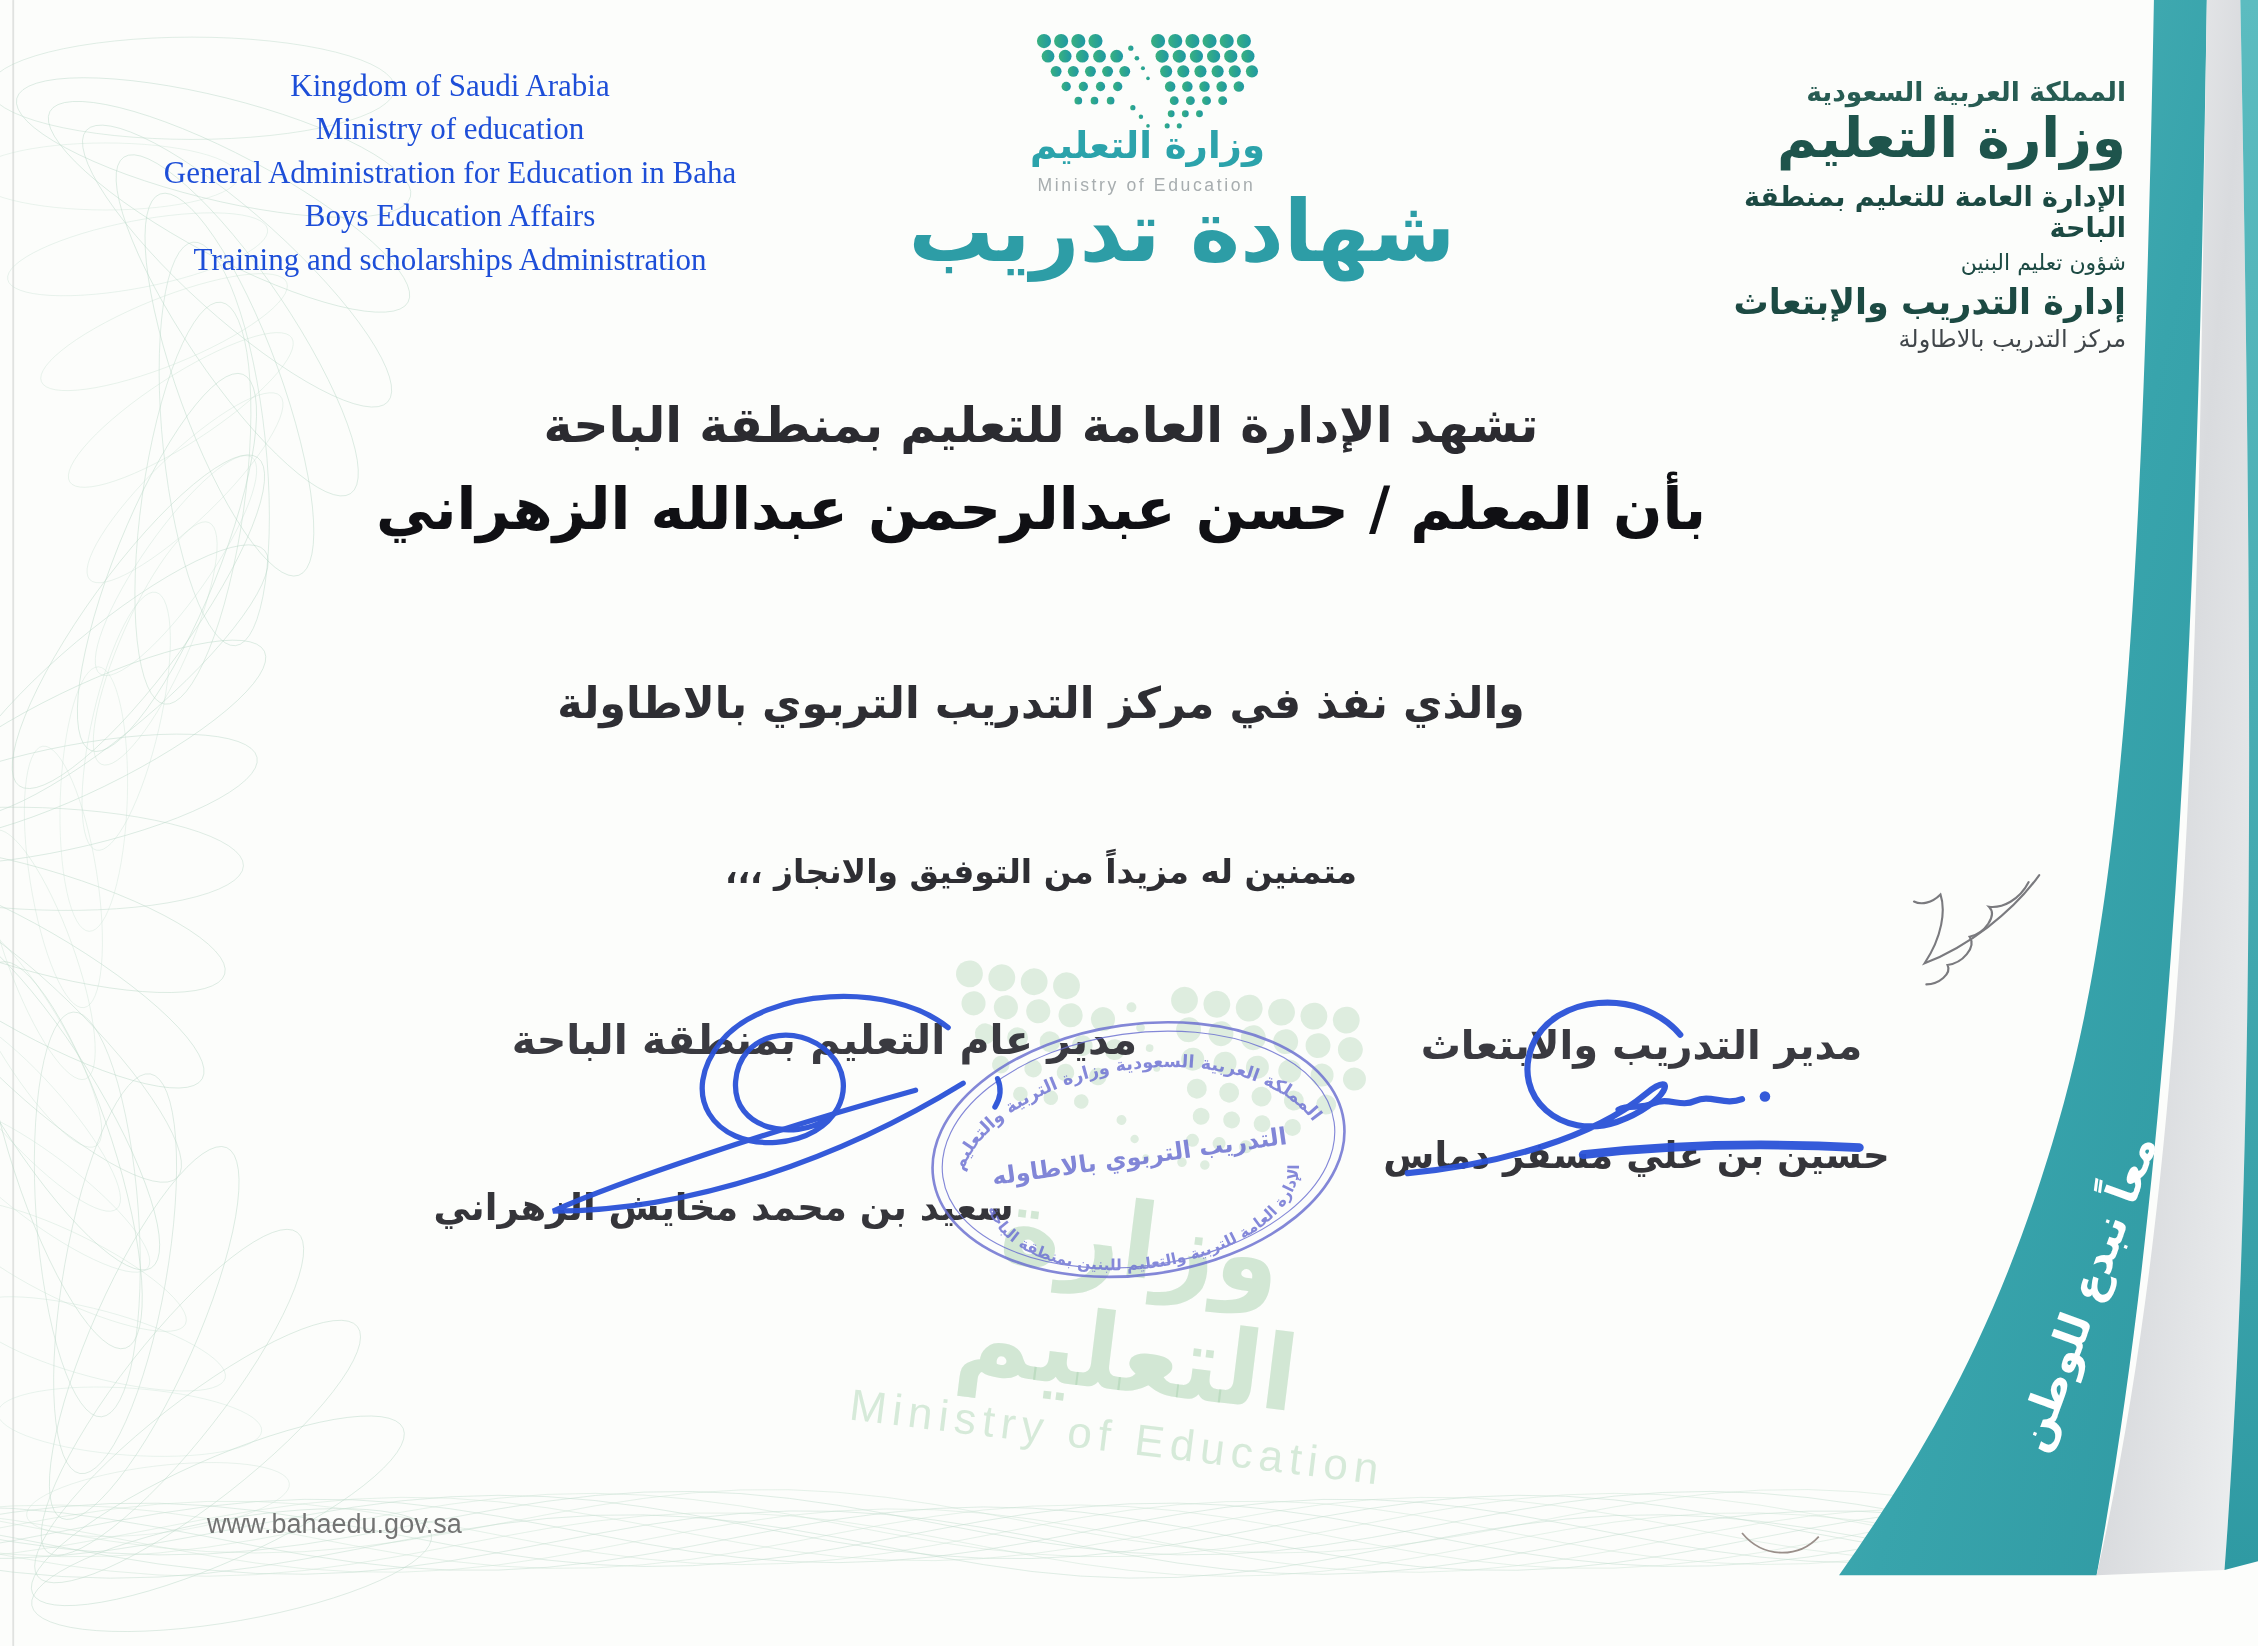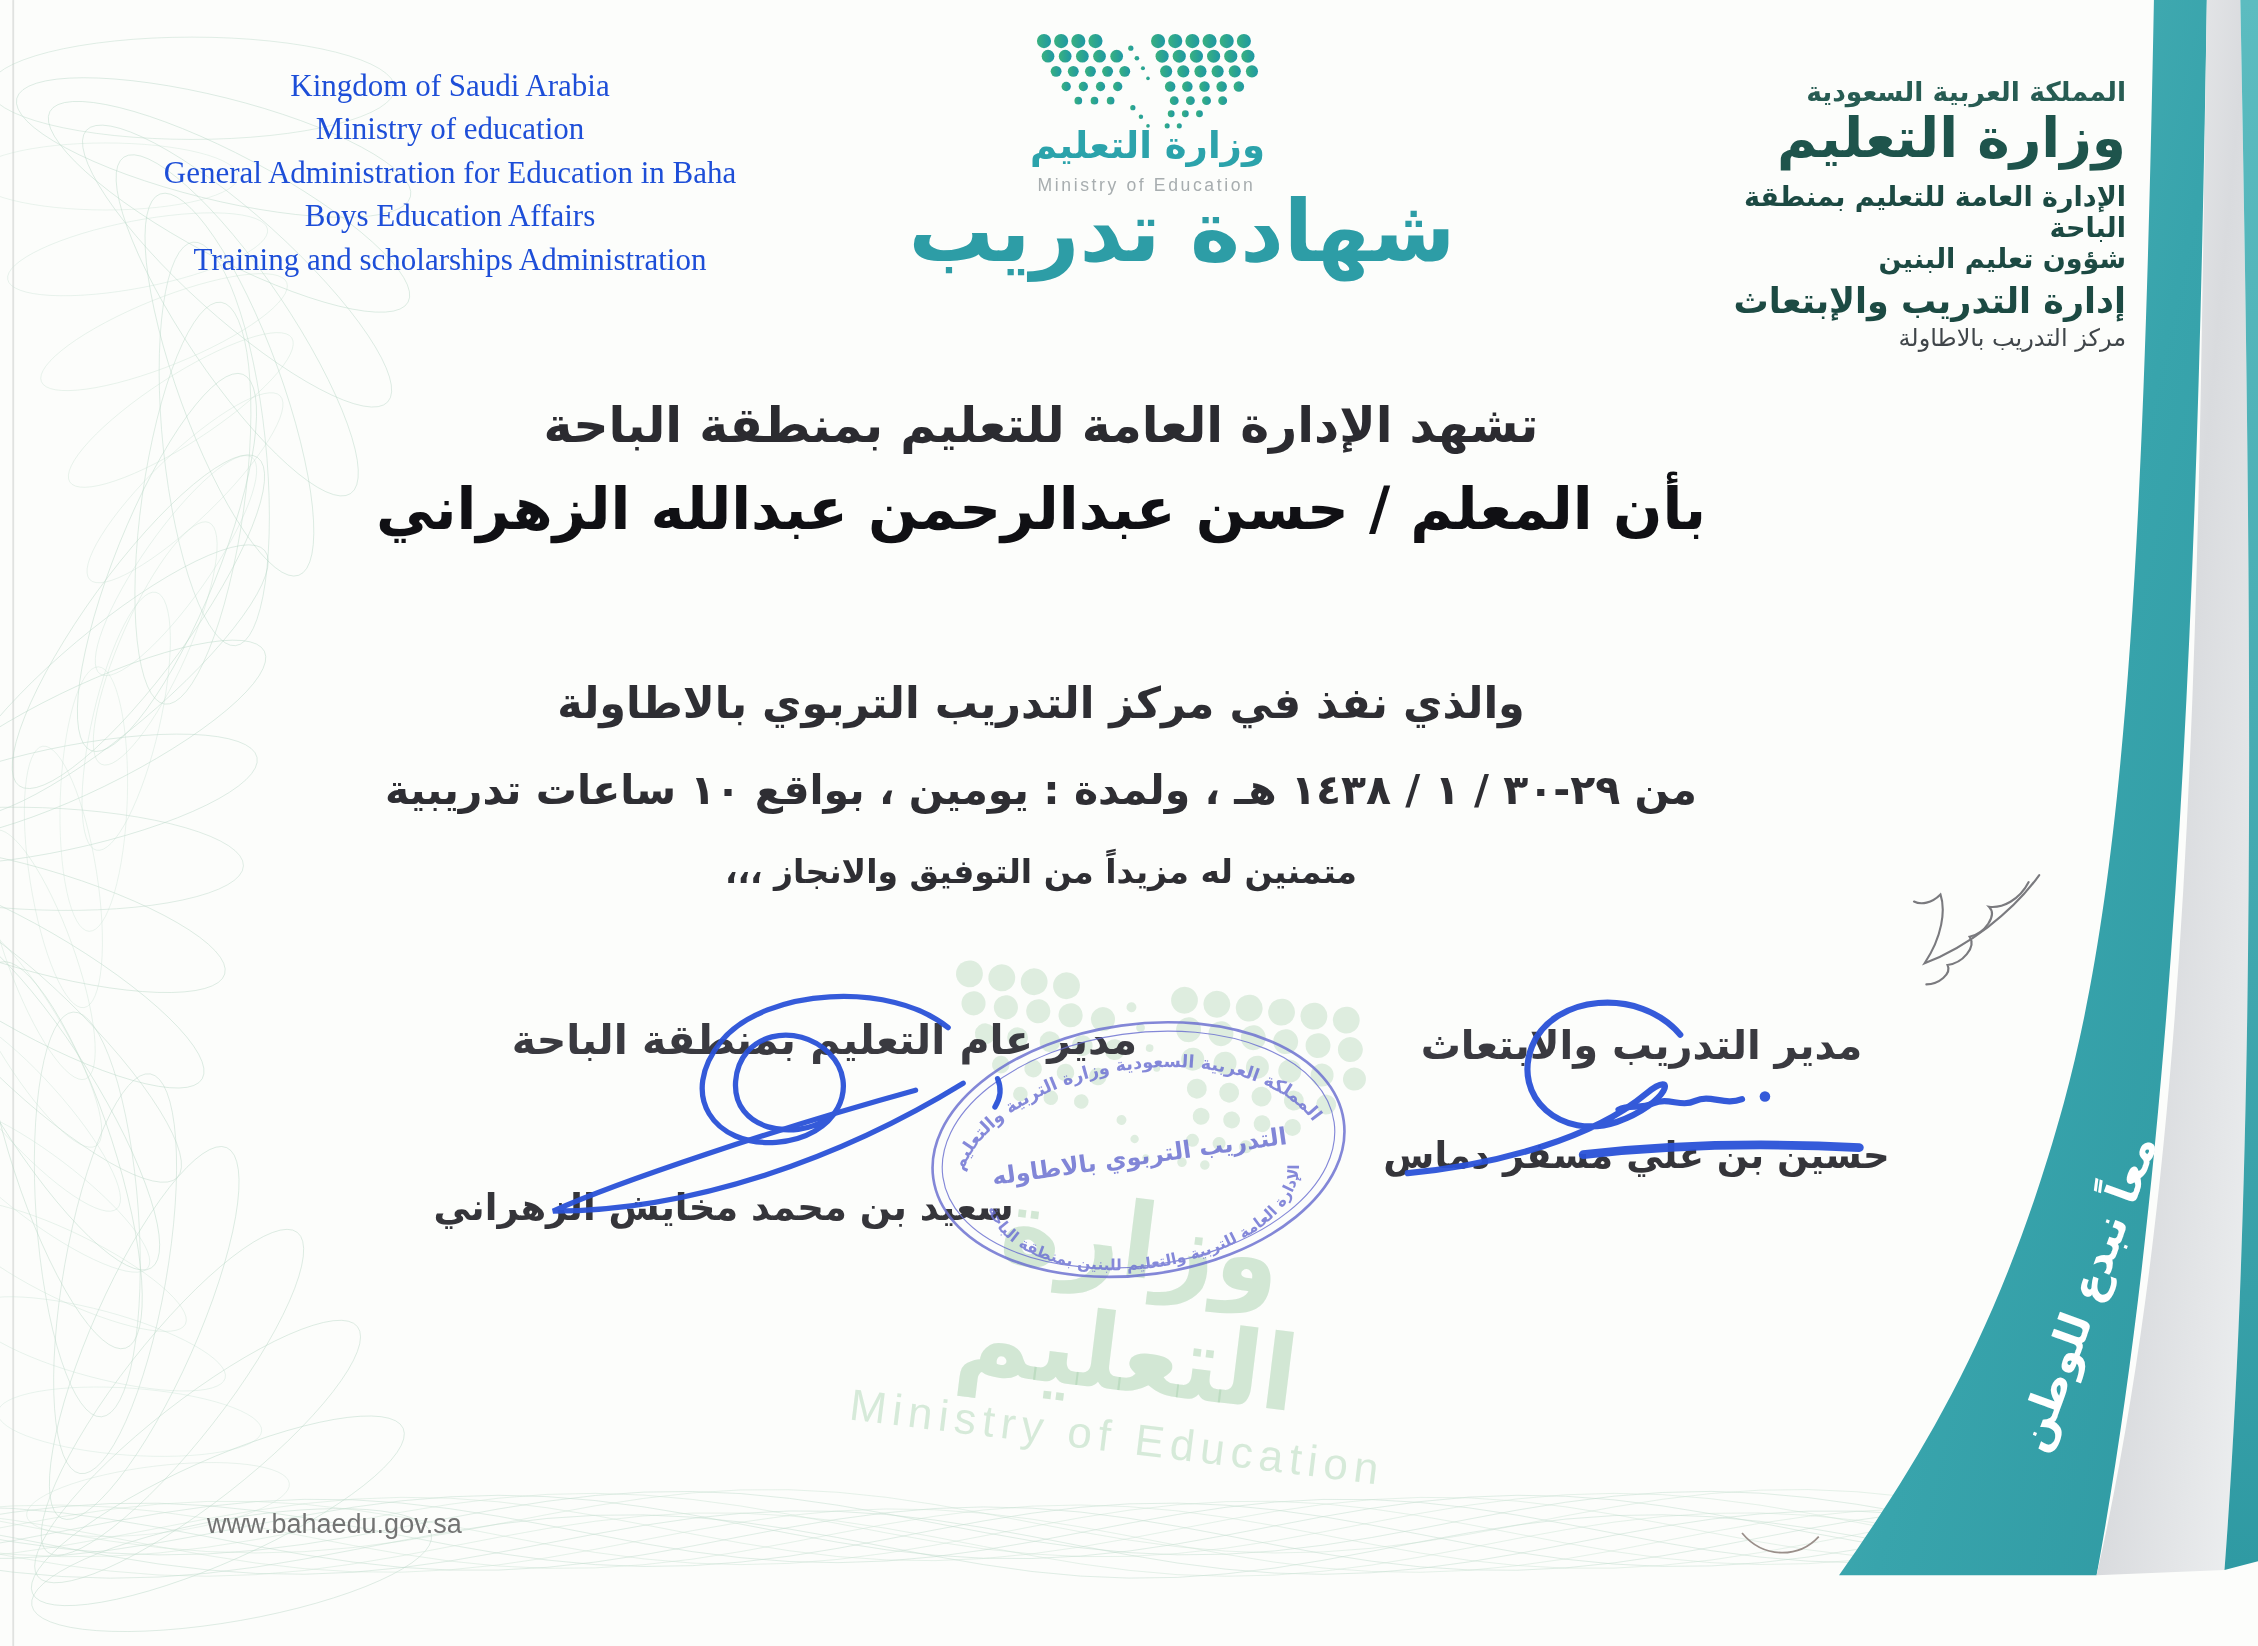--- a/index.html
+++ b/index.html
@@ -17,21 +17,21 @@
            font-size:37px;font-weight:bold;color:#2ba3ab;}
   .logo-en{left:1001px;top:175px;width:291px;text-align:center;
            font-family:"Liberation Sans",sans-serif;font-size:17.6px;letter-spacing:2.6px;
            color:#a7adaf;}
   .cert-title{left:873px;top:179px;width:618px;text-align:center;
               font-size:85px;font-weight:bold;color:#2d9da6;line-height:1.25;}
   .ar-block{left:1667px;top:76px;width:459px;color:#1c4a43;direction:rtl;}
   .ar-block .l0{font-size:26.5px;font-weight:bold;color:#275c53;}
   .ar-block .l1{font-size:55px;font-weight:bold;color:#1e544c;line-height:1.15;}
   .ar-block .l2{font-size:27px;font-weight:bold;margin-top:10.6px;}
-  .ar-block .l3{font-size:27px;font-weight:bold;}
+  .ar-block .l3{font-size:22px;font-weight:normal;margin-top:7px;}
   .ar-block .l4{font-size:35px;font-weight:bold;margin-top:7px;}
   .ar-block .l5{font-size:24px;color:#40464a;margin-top:3.5px;}
 
   
   .bodyline{left:26.5px;width:2029px;text-align:center;direction:rtl;color:#2e2e33;}
   .b0{top:397px;font-size:49px;font-weight:bold;color:#2b2b30;}
   .b1{top:475px;font-size:58px;font-weight:bold;color:#101014;}
   .b2{top:589px;font-size:43px;font-weight:bold;}
   .b3{top:678px;font-size:43px;font-weight:bold;}
   .b4{top:766px;font-size:41px;font-weight:bold;}
@@ -310,21 +310,20 @@
     <div class="l1">وزارة التعليم</div>
     <div class="l2">الإدارة العامة للتعليم بمنطقة الباحة</div>
     <div class="l3">شؤون تعليم البنين</div>
     <div class="l4">إدارة التدريب والإبتعاث</div>
     <div class="l5">مركز التدريب بالاطاولة</div>
   </div>
 
   <div class="abs layer3 bodyline b0">تشهد الإدارة العامة للتعليم بمنطقة الباحة</div>
   <div class="abs layer3 bodyline b1">بأن المعلم / حسن عبدالرحمن عبدالله الزهراني</div>
   <div class="abs layer3 bodyline b3">والذي نفذ في مركز التدريب التربوي بالاطاولة</div>
-  <div class="abs layer3 bodyline b4">من ٢٩-٣٠ / ١ / ١٤٣٨ هـ ، ولمدة : يومين ، بواقع ١٠ ساعات تدريبية</div>
   <div class="abs layer3 bodyline b5">متمنين له مزيداً من التوفيق والانجاز ،،،</div>
 
   <div class="abs layer3 sig sig-title-right">مدير التدريب والابتعاث</div>
   <div class="abs layer3 sig sig-title-left">مدير عام التعليم بمنطقة الباحة</div>
   <div class="abs layer3 sig sig-name-right">حسين بن علي مسفر دماس</div>
   <div class="abs layer3 sig sig-name-left">سعيد بن محمد مخايش الزهراني</div>
 
   <svg class="abs layer4" style="left:865px;top:960px;" width="547" height="388" viewBox="0 0 620 440">
     <g transform="rotate(-8 310 215)" opacity="0.82">
       <ellipse cx="310" cy="215" rx="235" ry="142" fill="none" stroke="#696ed0" stroke-width="3"></ellipse>

